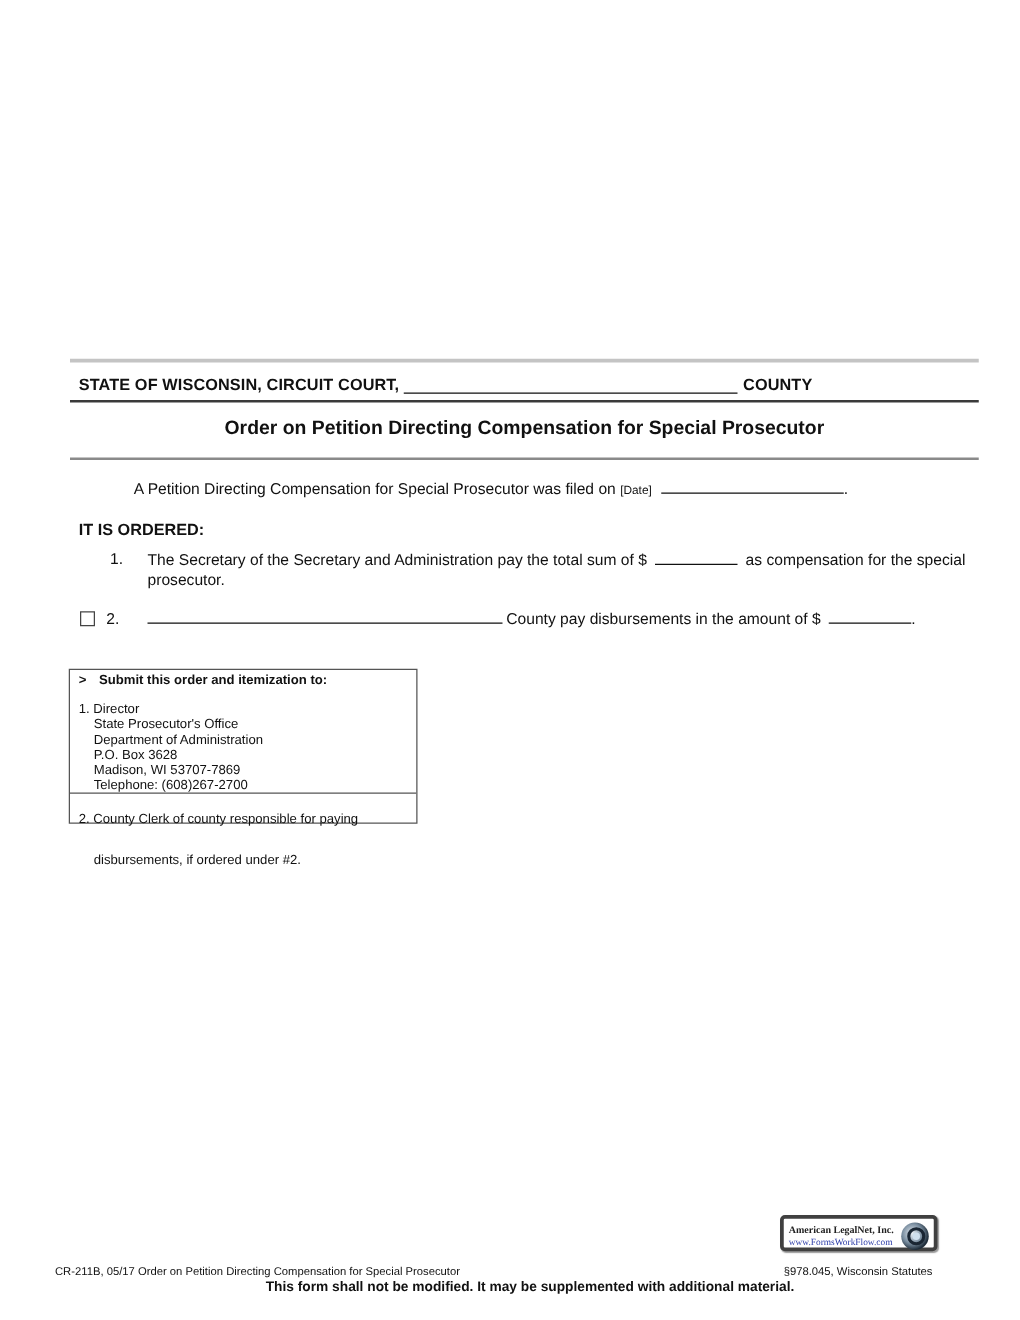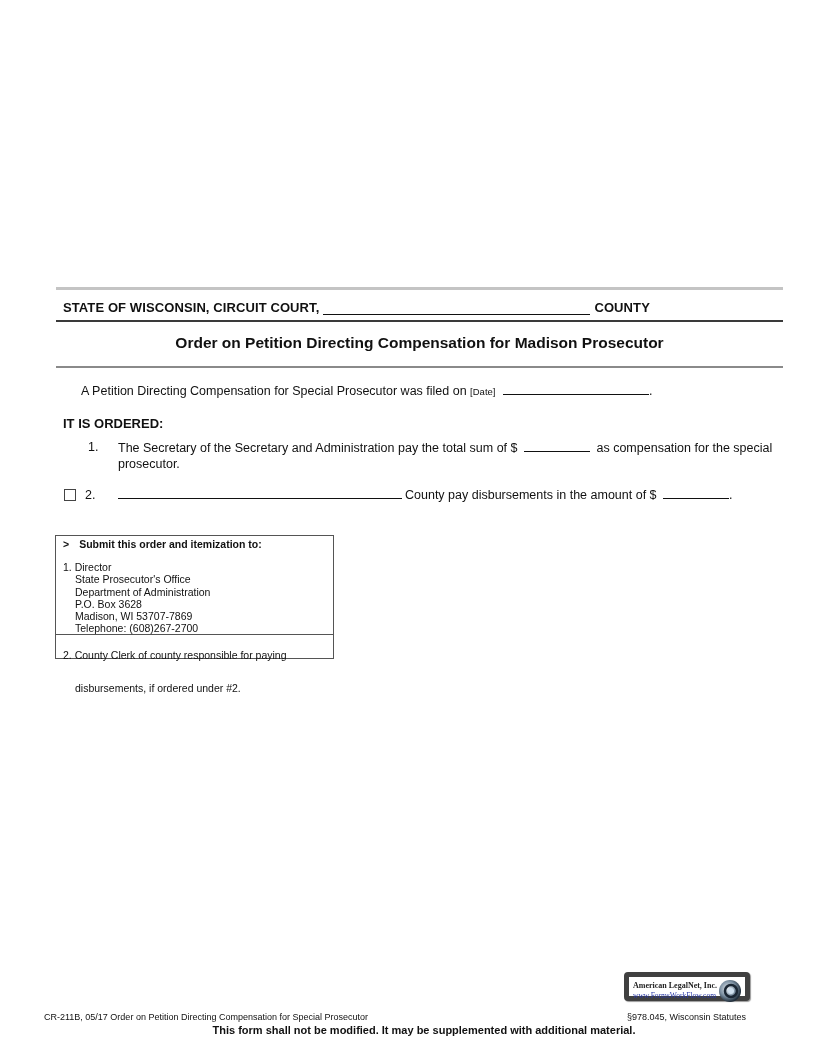--- a/index.html
+++ b/index.html
@@ -10,21 +10,21 @@
     .hr-top { top: 287px; height: 3px; background: #c4c4c4; }
     .hr-mid { top: 320px; height: 2px; background: #3a3a3a; }
     .hr-bot { top: 366px; height: 2px; background: #8a8a8a; }
 
     .caption-row { position: absolute; left: 63px; top: 300px; font-size: 13px; font-weight: bold; letter-spacing: 0.1px; white-space: nowrap; display: flex; align-items: flex-end; }
     .blank { display: inline-block; border-bottom: 1.5px solid #111; height: 13px; vertical-align: baseline; }
     .county-blank { width: 267px; margin: 0 4px 0 4px; }
 
     .title { position: absolute; left: 56px; width: 727px; top: 334px; text-align: center; font-size: 15.5px; font-weight: bold; }
 
-    .filed-line { position: absolute; left: 81px; top: 384px; font-size: 12.5px; white-space: nowrap; text-align: center; }
+    .filed-line { position: absolute; left: 107px; top: 384px; font-size: 12.5px; white-space: nowrap; text-align: center; }
     .filed-line .date-tag { font-size: 9.5px; }
     .date-blank { width: 146px; border-bottom: 1px solid #111; margin-left: 4px; height: 11px; }
 
     .ordered { position: absolute; left: 63px; top: 416px; font-size: 13px; font-weight: bold; }
 
     .item1-num { position: absolute; left: 88px; top: 440px; font-size: 12.5px; }
     .item1-text { position: absolute; left: 118px; top: 440px; width: 665px; font-size: 12.5px; line-height: 16px; }
     .sum-blank { width: 66px; border-bottom: 1px solid #111; height: 11px; margin: 0 3px; }
 
     .checkbox { position: absolute; left: 64px; top: 489px; width: 12px; height: 12px; border: 1px solid #444; background: #fff; }
@@ -35,21 +35,21 @@
 
     .submit-box { position: absolute; left: 55px; top: 535px; width: 279px; height: 124px; border: 1px solid #555; font-size: 10.5px; }
     .submit-box .header { position: absolute; left: 7px; top: 2px; font-weight: bold; white-space: nowrap; }
     .submit-box .header .arrow { margin-right: 10px; }
     .submit-box .sec1 { position: absolute; left: 7px; top: 25px; line-height: 12.3px; }
     .submit-box .sec1 .indent { padding-left: 12px; }
     .submit-box .divider { position: absolute; left: 0; right: 0; top: 98px; height: 1px; background: #555; }
     .submit-box .sec2 { position: absolute; left: 7px; top: 113px; line-height: 12.5px; }
     .submit-box .sec2 .indent { padding-left: 12px; margin-top: 20px; }
 
-    .logo { position: absolute; left: 624px; top: 972px; width: 126px; height: 29px; border: 5px solid #404040; border-radius: 4px; background: #fff; box-shadow: 1px 1px 1px #999; }
+    .logo { position: absolute; left: 624px; top: 972px; width: 126px; height: 29px; border: 3px solid #404040; border-radius: 4px; background: #fff; box-shadow: 1px 1px 1px #999; }
     .logo .name { position: absolute; left: 4px; top: 4px; font-family: "Liberation Serif", serif; font-size: 8px; font-weight: bold; color: #222; white-space: nowrap; }
     .logo .url { position: absolute; left: 4px; top: 14px; font-family: "Liberation Serif", serif; font-size: 7.5px; color: #2a3aa8; white-space: nowrap; }
     .logo .globe { position: absolute; right: 3px; top: 2px; width: 24px; height: 24px; }
 
     .footer-left { position: absolute; left: 44px; top: 1012px; font-size: 9px; white-space: nowrap; }
     .footer-right { position: absolute; right: 70px; top: 1012px; font-size: 9px; white-space: nowrap; }
     .footer-center { position: absolute; left: 16px; width: 816px; top: 1024px; text-align: center; font-size: 11px; font-weight: bold; }
   </style>
 </head>
 <body>
@@ -57,21 +57,21 @@
 <div class="hr hr-top"></div>
 
 <div class="caption-row">
   <span>STATE OF WISCONSIN, CIRCUIT COURT,</span>
   <span class="blank county-blank"></span>
   <span>COUNTY</span>
 </div>
 
 <div class="hr hr-mid"></div>
 
-<div class="title">Order on Petition Directing Compensation for Madison Prosecutor</div>
+<div class="title">Order on Petition Directing Compensation for Special Prosecutor</div>
 
 <div class="hr hr-bot"></div>
 
 <div class="filed-line">
   <span>A Petition Directing Compensation for Special Prosecutor was filed on</span>
   <span class="date-tag">[Date]</span>
   <span class="blank date-blank"></span><span>.</span>
 </div>
 
 <div class="ordered">IT IS ORDERED:</div>

